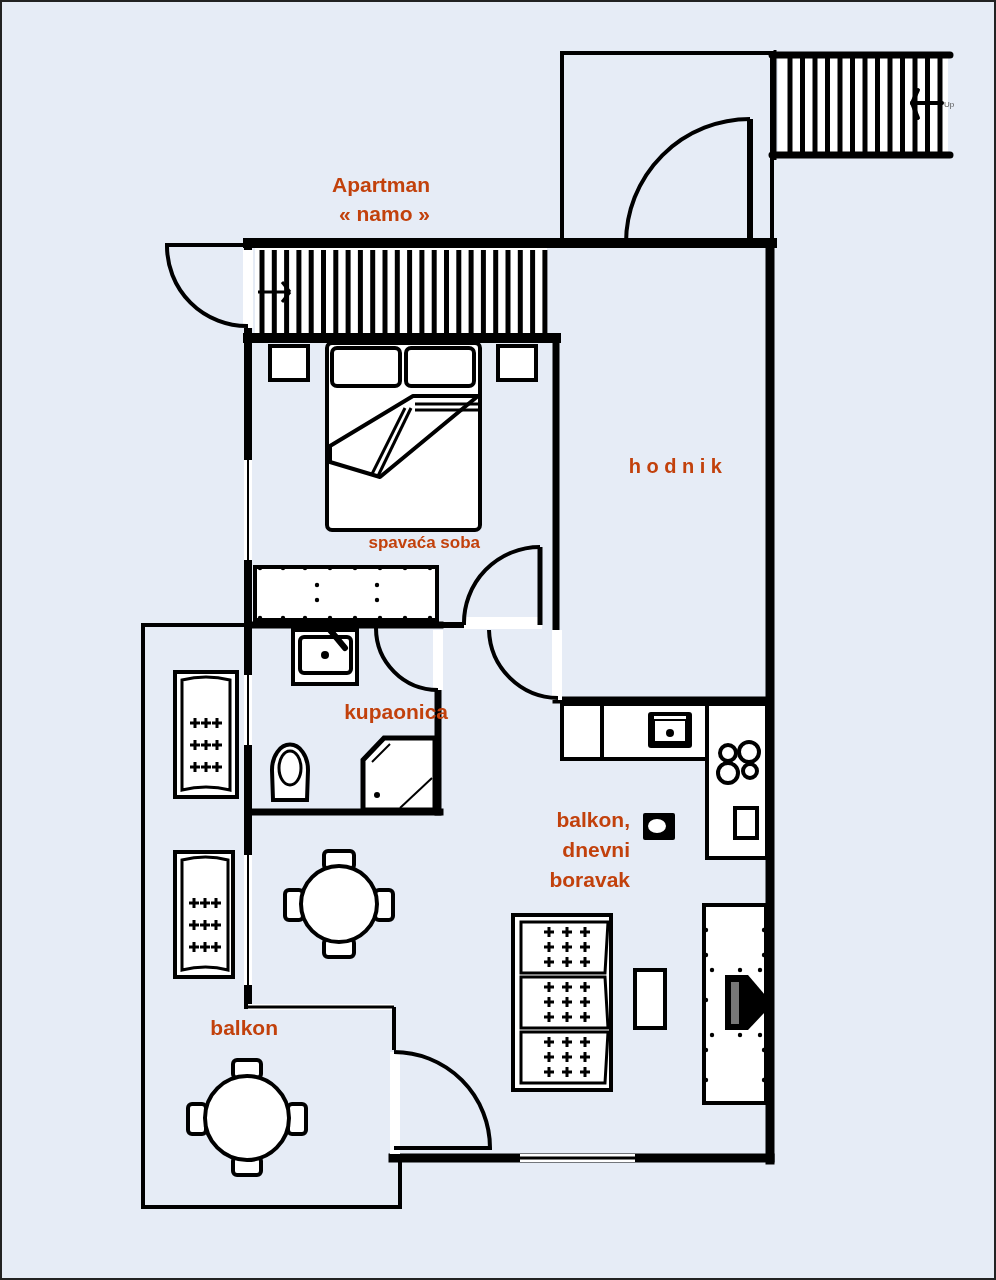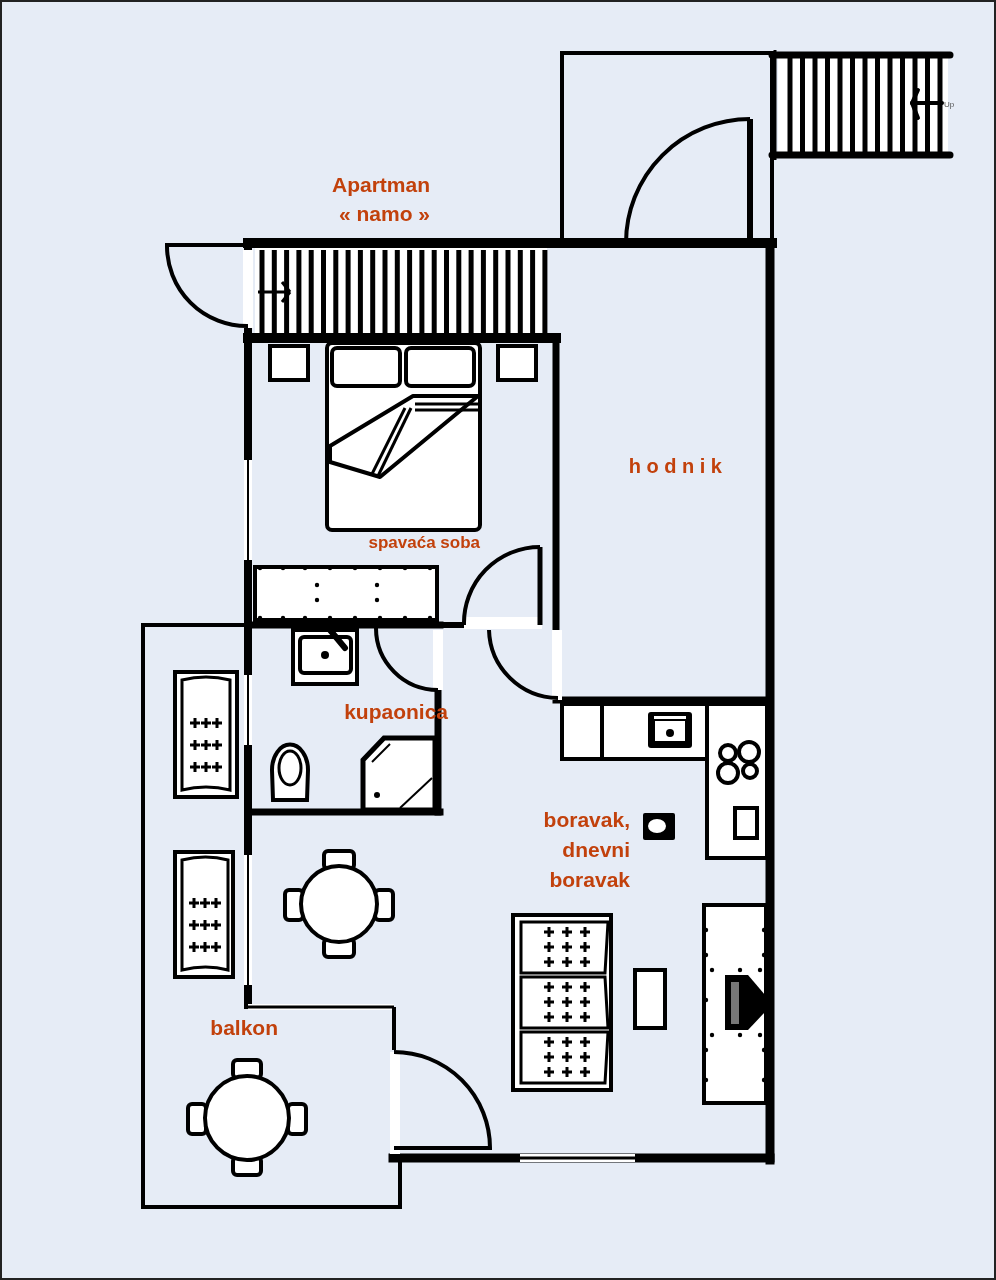--- a/index.html
+++ b/index.html
@@ -421,17 +421,17 @@
 </svg>
 
 <div class="label" style="left:280px; top:170px; width:150px; font-size:21px; line-height:29px;">
   <div>Apartman</div>
   <div>« namo »</div>
 </div>
 <div class="label" style="left:280px; top:533px; width:200px; font-size:17px;">spavaća soba</div>
 <div class="label" style="left:592px; top:412px; width:130px; font-size:20px; white-space:pre;margin-top:43px;">h o d n i k</div>
 <div class="label" style="left:288px; top:700px; width:160px; font-size:21px;">kupaonica</div>
 <div class="label" style="left:430px; top:805px; width:200px; font-size:21px; line-height:30px;">
-  <div>boravak,</div>
+  <div>balkon,</div>
   <div>dnevni</div>
   <div>boravak</div>
 </div>
 <div class="label" style="left:178px; top:1016px; width:100px; font-size:21px;">balkon</div>
 
 </body></html>

